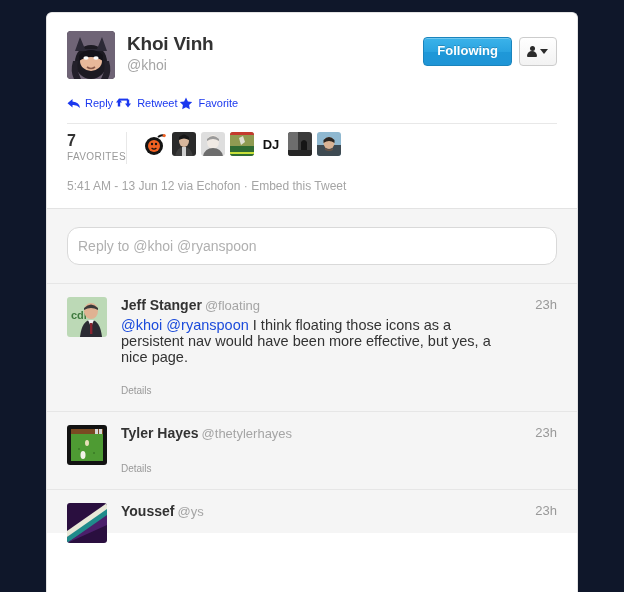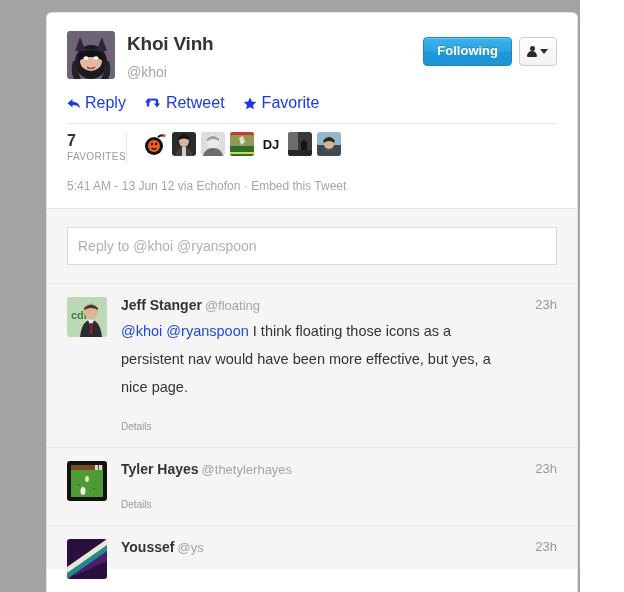--- a/index.html
+++ b/index.html
@@ -8,23 +8,23 @@
     background: #ffffff;
     width: 624px;
     height: 592px;
     overflow: hidden;
     font-family: "Liberation Sans", sans-serif;
     -webkit-font-smoothing: antialiased;
   }
 
   #page {
     position: relative;
-    width: 580px;
+    width: 624px;
     height: 592px;
-    background: #a3a3a3;
+    background: #0f172a;
     overflow: hidden;
   }
 
   
   .tweet-card {
     position: absolute;
     left: 46px;
     top: 12px;
     width: 532px;
     min-height: 580px;
@@ -68,21 +68,21 @@
     font-weight: bold;
     color: #333333;
     line-height: 22px;
     letter-spacing: -0.2px;
   }
 
   .screenname {
     font-size: 14px;
     color: #a5a5a5;
     line-height: 18px;
-    margin-top: 8px;
+    margin-top: 1px;
   }
 
   .head-actions {
     position: absolute;
     right: 0;
     top: 6px;
     display: flex;
     align-items: flex-start;
     gap: 7px;
   }
@@ -158,22 +158,22 @@
   .tweet-text a {
     color: #1111cc;
     text-decoration: line-through;
   }
 
   
   .tweet-actions {
     margin-top: 14px;
     display: flex;
     align-items: center;
-    gap: 18px;
-    font-size: 16px;
+    gap: 2px;
+    font-size: 11px;
     text-align: center;
   }
   .action {
     display: flex;
     align-items: center;
     gap: 5px;
     color: #1b38ef;
     cursor: pointer;
     line-height: 16px;
   }
@@ -242,21 +242,21 @@
   }
 
   .reply-box-wrap {
     padding: 0 20px 18px 20px;
   }
   .reply-input {
     width: 100%;
     box-sizing: border-box;
     height: 38px;
     border: 1px solid #d9d9d9;
-    border-radius: 1px;
+    border-radius: 12px;
     background: #ffffff;
     font-family: "Liberation Sans", sans-serif;
     font-size: 14px;
     color: #333333;
     padding: 0 10px;
     outline: none;
   }
   .reply-input::placeholder { color: #b0b0b0; }
 
   .reply-item {
@@ -293,21 +293,21 @@
   .reply-time {
     position: absolute;
     right: 20px;
     top: 13px;
     font-size: 13px;
     color: #999999;
     cursor: pointer;
   }
   .reply-text {
     font-size: 14.5px;
-    line-height: 28px;
+    line-height: 16px;
     color: #333333;
     margin-top: 2px;
   }
   .reply-text a { color: #1b4bdb; text-decoration: none; cursor: pointer; }
   .reply-details {
     font-size: 10px;
     color: #999999;
     margin-top: 18px;
     cursor: pointer;
     line-height: 16px;

